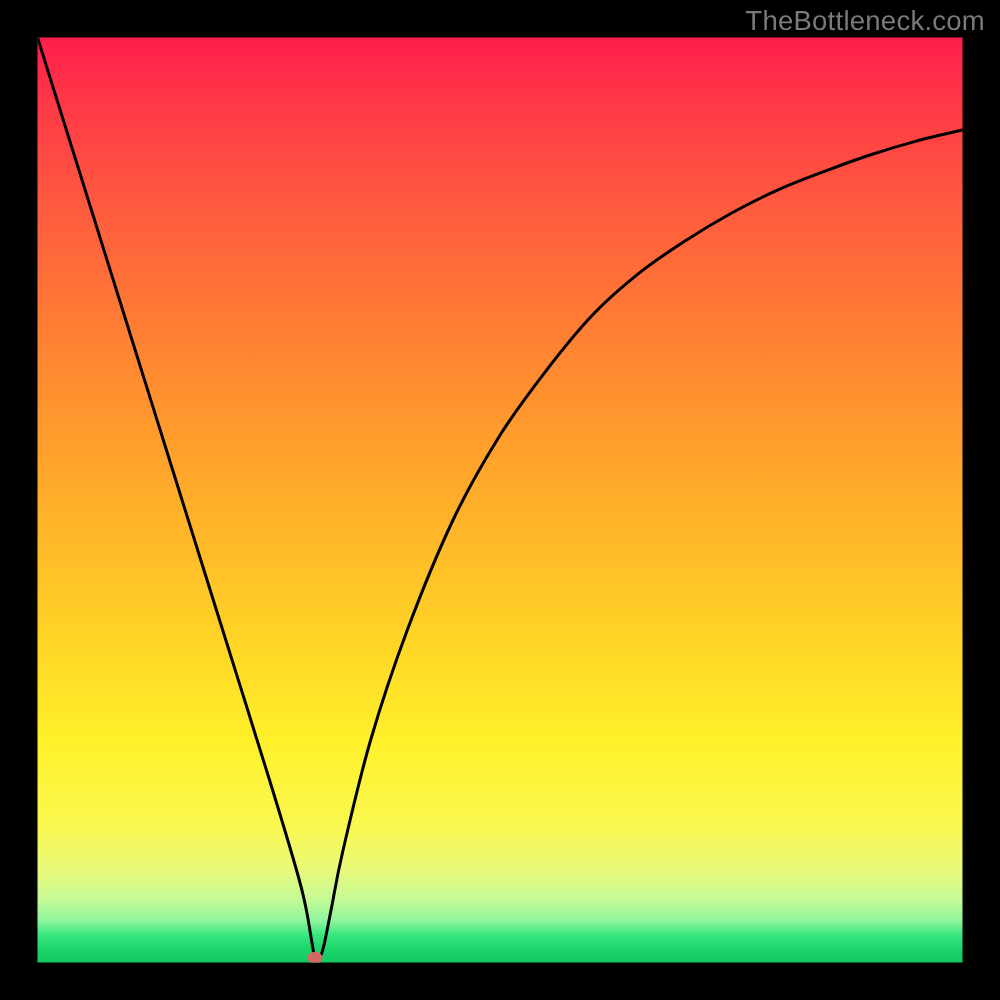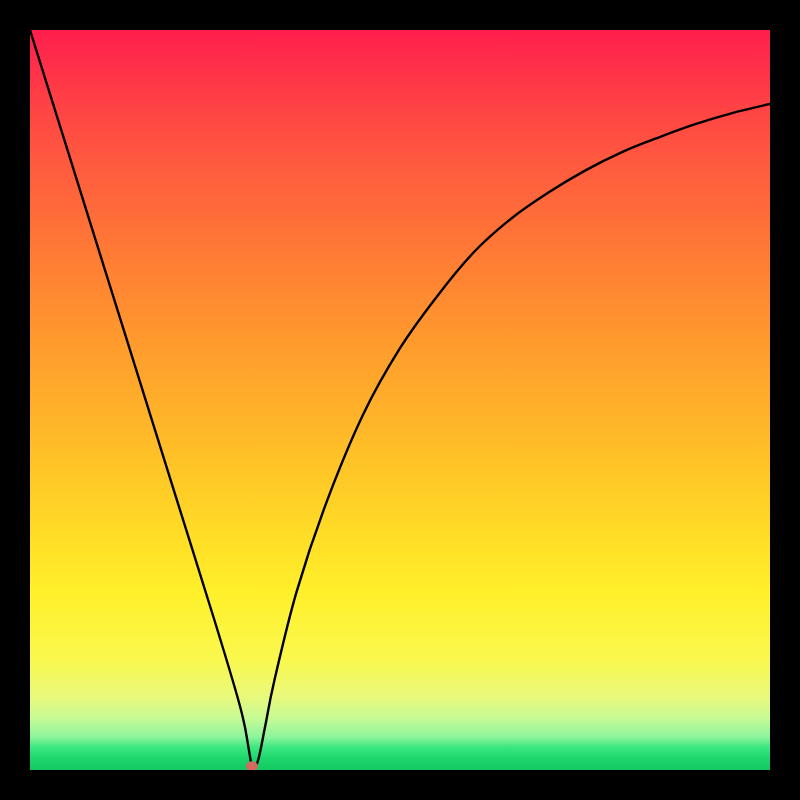--- a/index.html
+++ b/index.html
@@ -59,20 +59,21 @@
     font-weight: 500;
     letter-spacing: 0.2px;
     user-select: none;
   }
 </style>
 </head>
 <body>
 
 <div class="frame">
 
+  <div class="watermark">TheBottleneck.com</div>
 
   <div class="plot-area">
     <svg class="curve-svg" viewBox="0 0 740 740" preserveAspectRatio="none">
       <path id="curve-path" fill="none" stroke="#000000" stroke-width="2.4" stroke-linecap="round" stroke-linejoin="round" d="M 0.00 0.00 C 6.17 19.73, 24.67 78.93, 37.00 118.40 C 49.33 157.87, 61.67 197.33, 74.00 236.80 C 86.33 276.27, 98.67 315.73, 111.00 355.20 C 123.33 394.67, 135.67 434.13, 148.00 473.60 C 160.33 513.07, 175.13 559.93, 185.00 592.00 C 194.87 624.07, 202.27 648.73, 207.20 666.00 C 212.13 683.27, 212.50 685.73, 214.60 695.60 C 216.70 705.47, 218.55 718.42, 219.78 725.20 C 221.01 731.98, 221.01 734.45, 222.00 736.30 C 222.99 738.15, 224.47 738.15, 225.70 736.30 C 226.93 734.45, 227.80 731.98, 229.40 725.20 C 231.00 718.42, 232.85 707.93, 235.32 695.60 C 237.79 683.27, 239.02 673.40, 244.20 651.20 C 249.38 629.00, 257.77 592.00, 266.40 562.40 C 275.03 532.80, 284.90 503.20, 296.00 473.60 C 307.10 444.00, 320.67 410.70, 333.00 384.80 C 345.33 358.90, 357.67 337.93, 370.00 318.20 C 382.33 298.47, 394.67 282.43, 407.00 266.40 C 419.33 250.37, 431.67 234.95, 444.00 222.00 C 456.33 209.05, 468.67 198.57, 481.00 188.70 C 493.33 178.83, 505.67 170.82, 518.00 162.80 C 530.33 154.78, 542.67 147.38, 555.00 140.60 C 567.33 133.82, 579.67 127.65, 592.00 122.10 C 604.33 116.55, 616.67 111.99, 629.00 107.30 C 641.33 102.61, 653.67 98.05, 666.00 93.98 C 678.33 89.91, 690.67 86.21, 703.00 82.88 C 715.33 79.55, 733.83 75.48, 740.00 74.00"></path>
       <ellipse id="min-marker" cx="222.00" cy="736.30" rx="6" ry="5" fill="#d46a5f"></ellipse>
     </svg>
   </div>
 
 </div>
 

